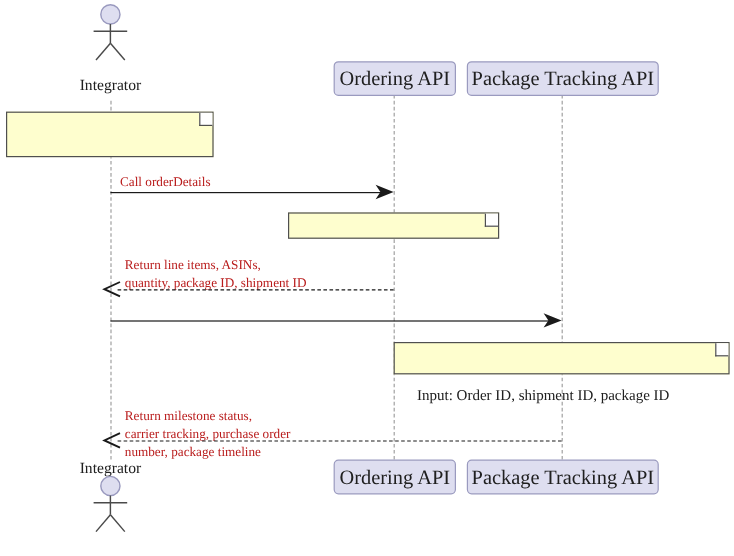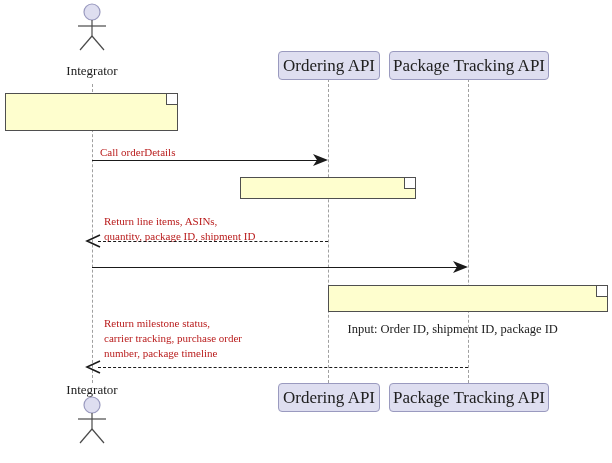--- a/index.html
+++ b/index.html
@@ -137,21 +137,21 @@
   <div class="msg-line" style="left:92px; top:267px; width:368px;"></div>
   <svg class="arrow" style="left:453px; top:261px;" width="16" height="13">
     <polygon points="0,0 15,6 0,12 4,6" fill="#1A1A1A"></polygon>
   </svg>
 
   <div class="note" style="left:328px; top:285px; width:280px; height:22px; padding-top:21px;">
     <span>Input: Order ID, shipment ID, package ID</span>
     <span class="note-fold"></span>
   </div>
 
-  <div class="msg-label" style="left:104px; top:316px;">Return milestone status,
+  <div class="msg-label" style="left:104px; top:340px;">Return milestone status,
 carrier tracking, purchase order
 number, package timeline</div>
   <div class="msg-line dashed" style="left:98px; top:367px; width:370px;"></div>
   <svg class="arrow" style="left:86px; top:361px;" width="16" height="13">
     <polyline points="14,0 1,6 14,12" fill="none" stroke="#1A1A1A" stroke-width="1.6"></polyline>
   </svg>
 
   <div class="actor-label" style="left:42px; top:382px; width:100px;">Integrator</div>
   <svg class="actor" style="left:72px; top:396px;" viewBox="0 0 40 48">
     <circle cx="20" cy="9" r="8" fill="#DEDEF0" stroke="#9A9ABF" stroke-width="1.2"></circle>

